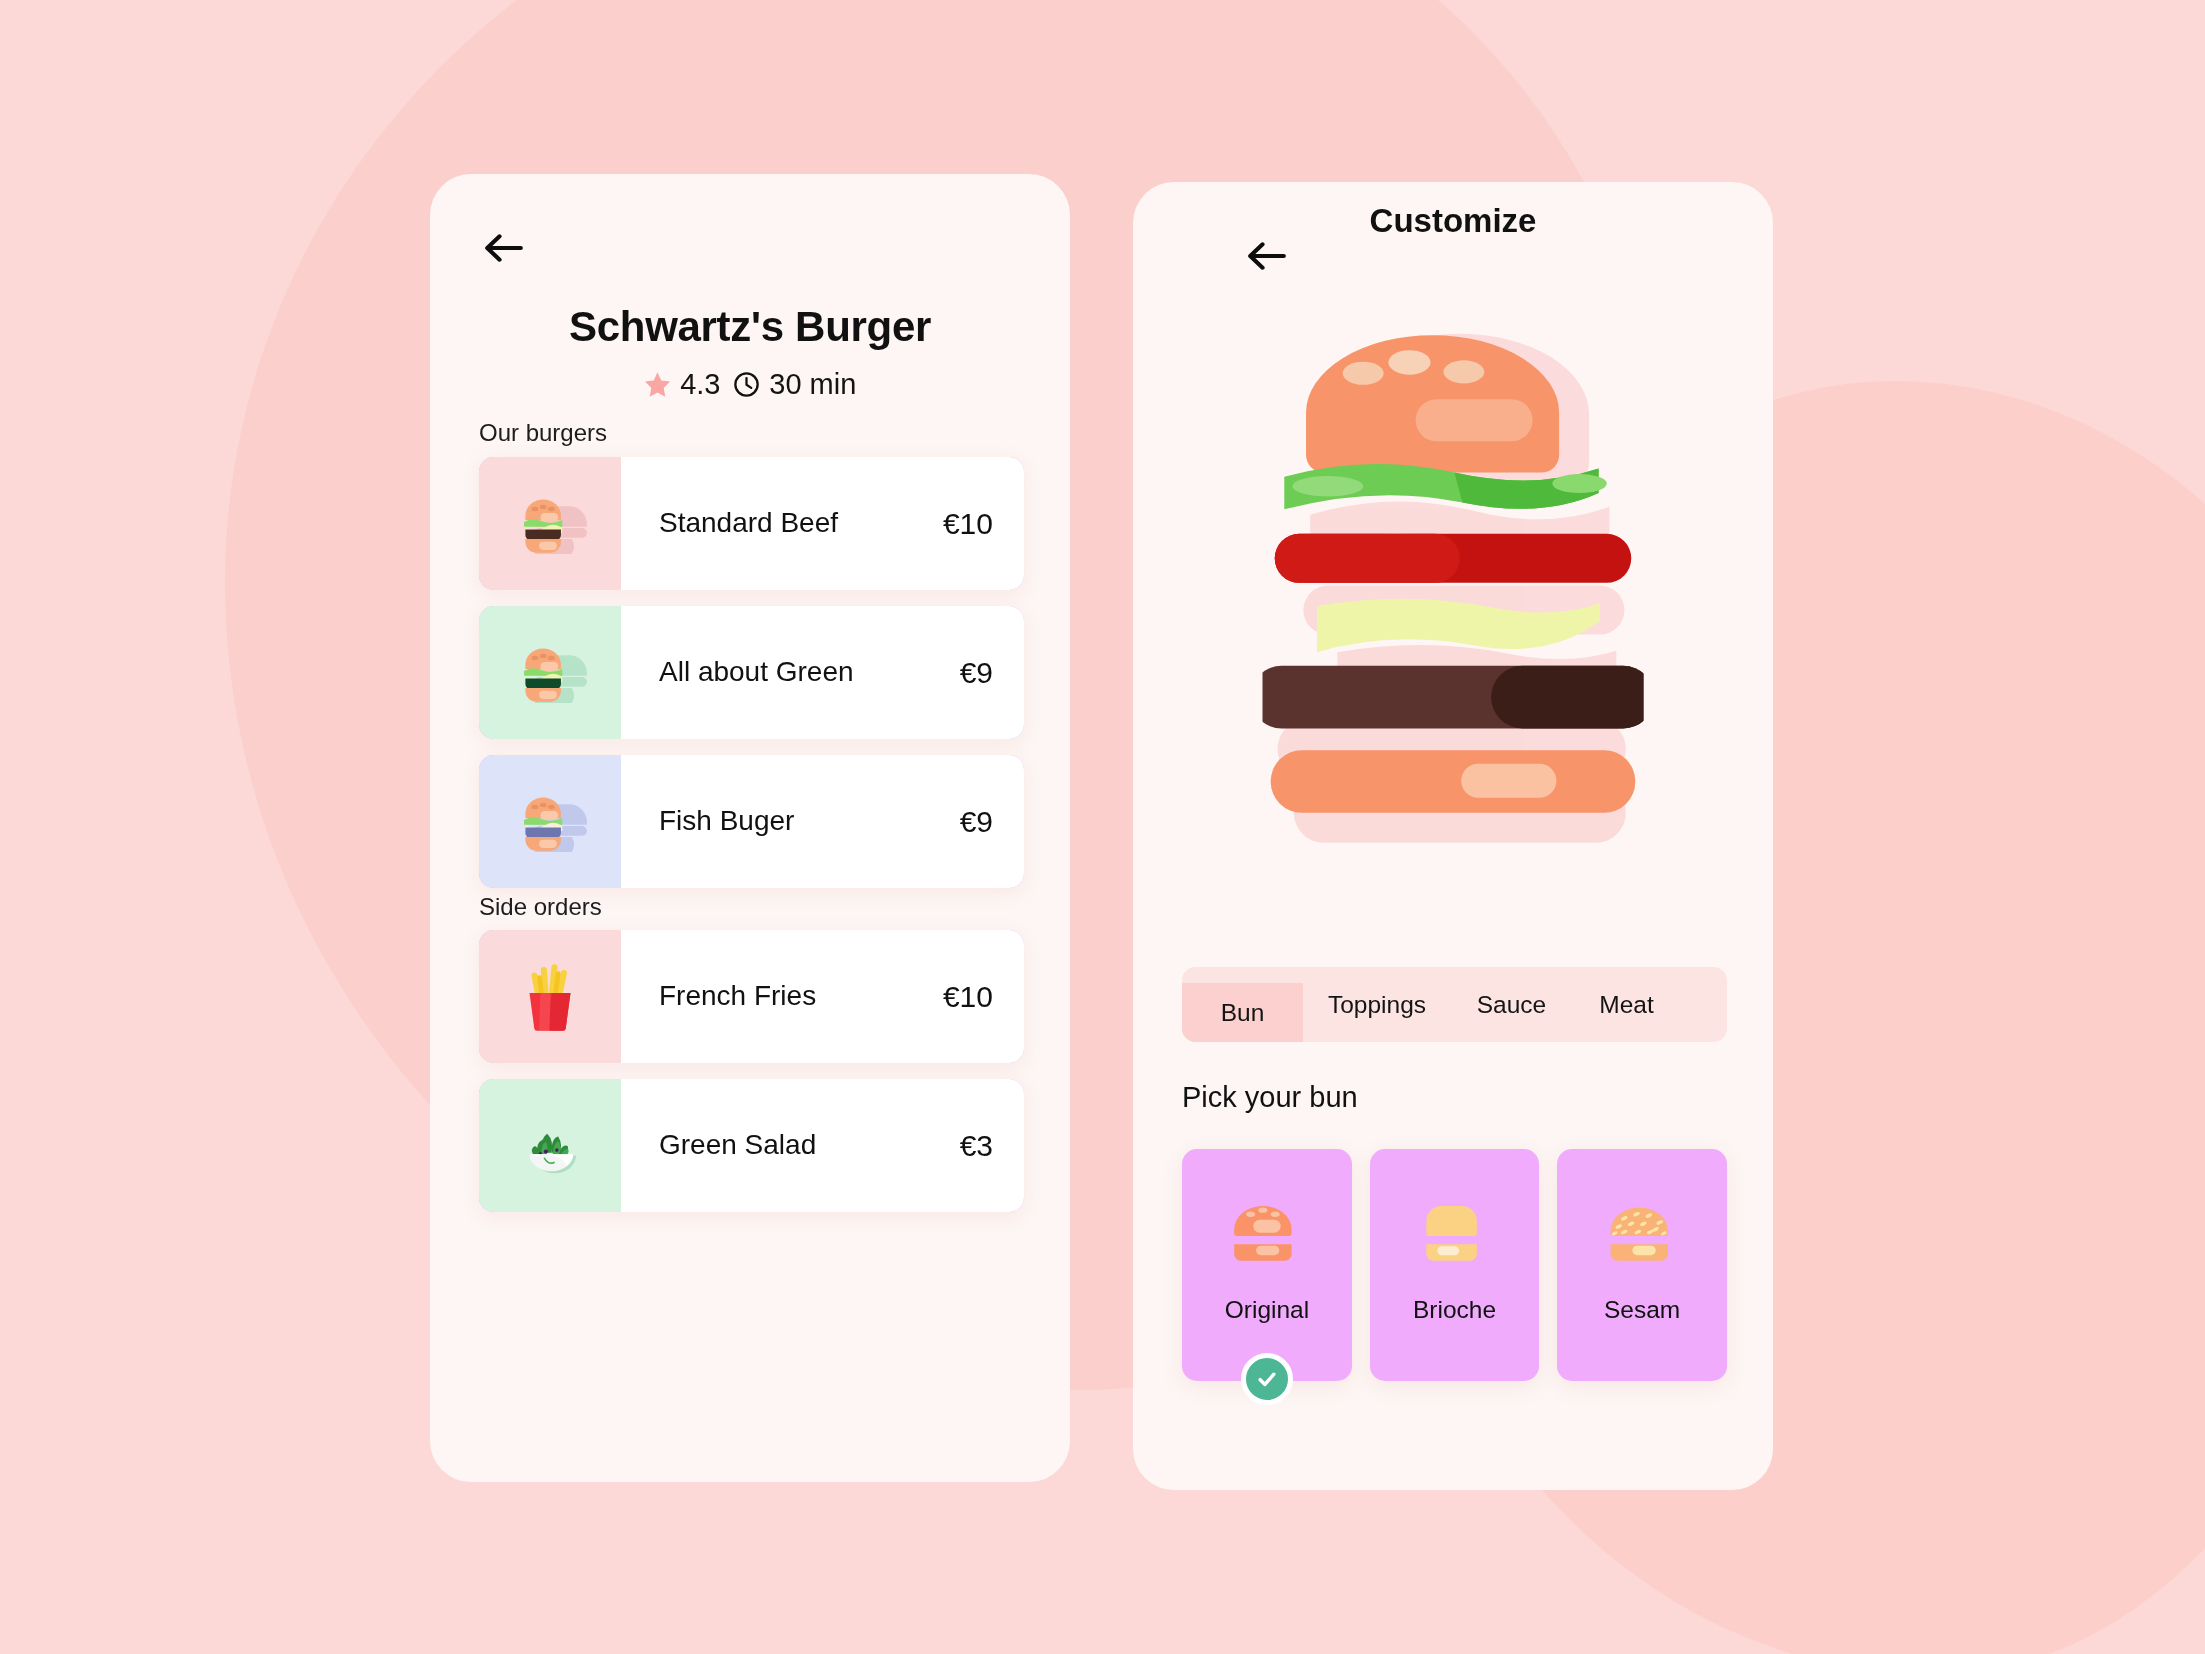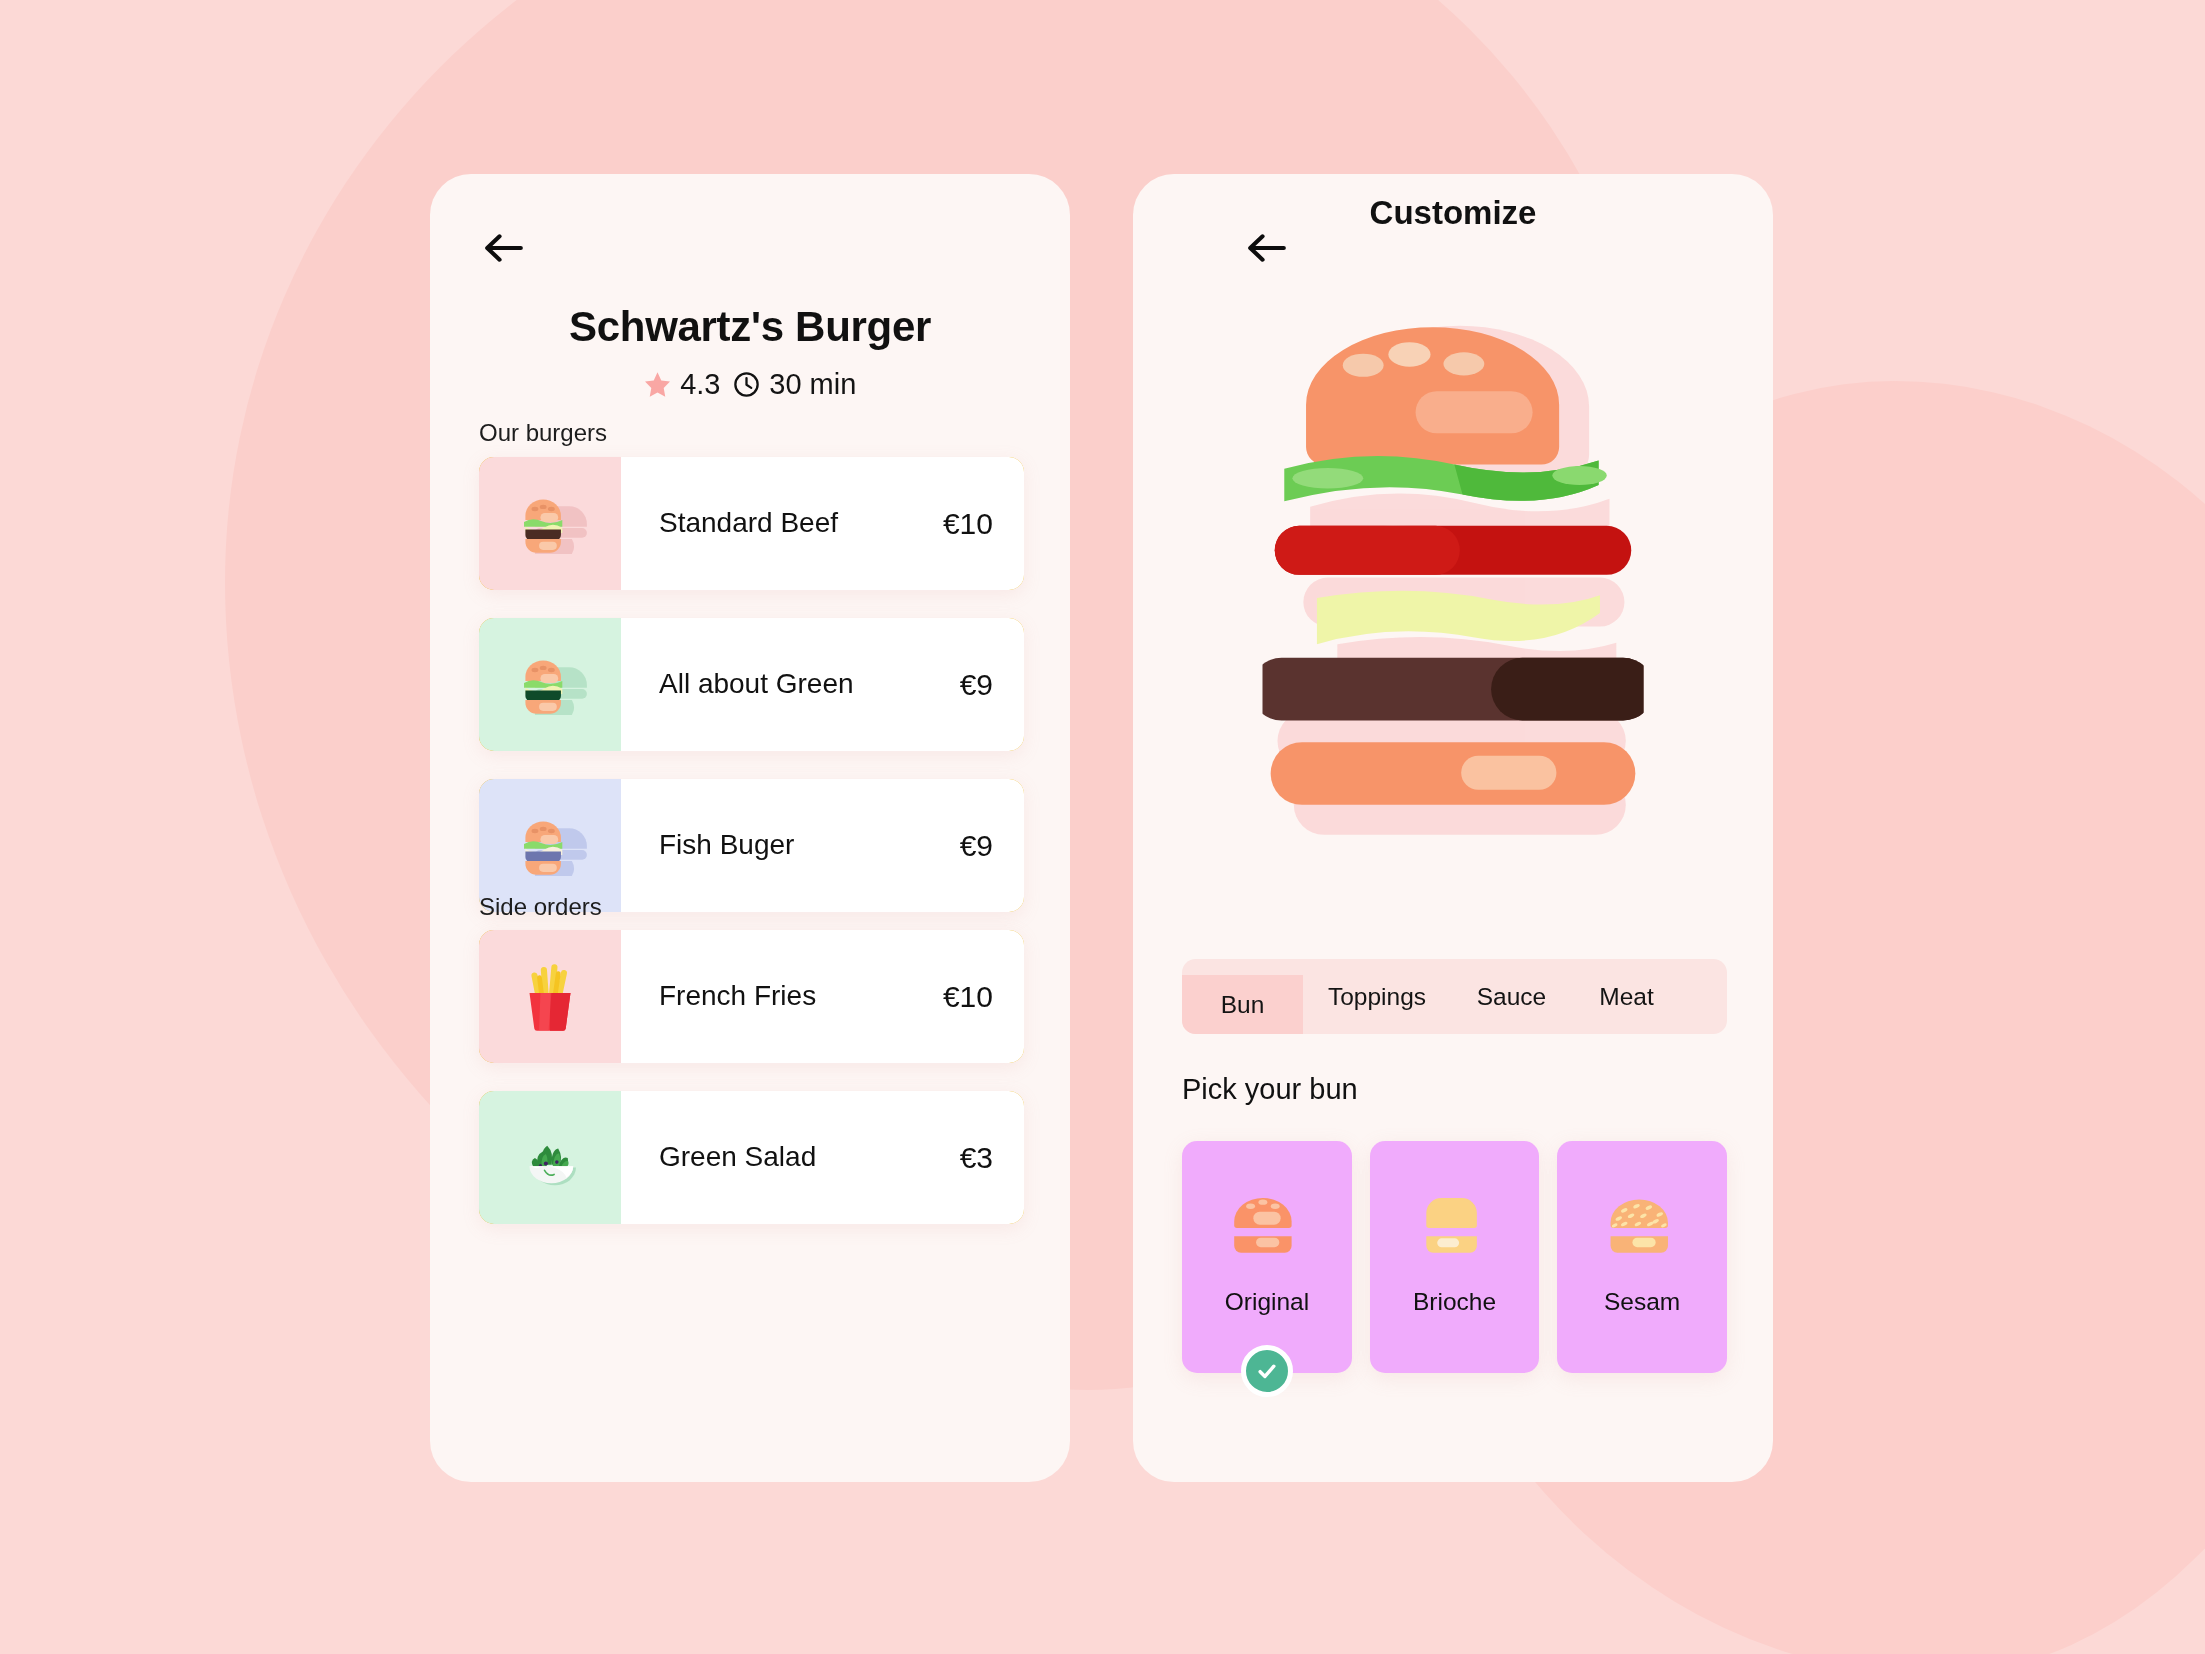--- a/index.html
+++ b/index.html
@@ -29,21 +29,21 @@
 
   
   .phone{
     position:absolute;
     width:640px; height:1308px;
     background:#FDF6F4;
     border-radius:41px;
     overflow:hidden;
   }
   #phone-left  { left:430px;  top:174px; }
-  #phone-right { left:1133px; top:174px; }
+  #phone-right { left:1133px; top:182px; }
 
   .phone-inner{ position:relative; width:100%; height:100%; }
 
   
   .back-arrow{
     position:absolute;
     width:48px; height:48px;
   }
   .back-arrow svg{ width:100%; height:100%; display:block; }
 
@@ -70,23 +70,23 @@
   }
   #sec-burgers{ top:245px; }
   #sec-sides  { top:719px; }
 
   .food-list{ position:absolute; left:49px; width:545px; }
   #list-burgers{ top:283px; }
   #list-sides  { top:756px; }
 
   .food-row{
     display:flex; align-items:stretch;
-    height:133px; margin-bottom:28px;
+    height:133px; margin-bottom:16px;
     border-radius:15px; overflow:hidden;
-    background:#eab308;
+    background:#c4b5fd;
     box-shadow:0 4.1px 17.7px rgba(214,150,150,.13);
   }
   .food-thumb{
     width:142px; flex:0 0 142px;
     display:flex; align-items:center; justify-content:center;
   }
   .food-thumb svg{ width:82px; height:82px; display:block; }
   .food-body{
     flex:1; background:#FFFFFF;
     display:flex; align-items:center; justify-content:space-between;

